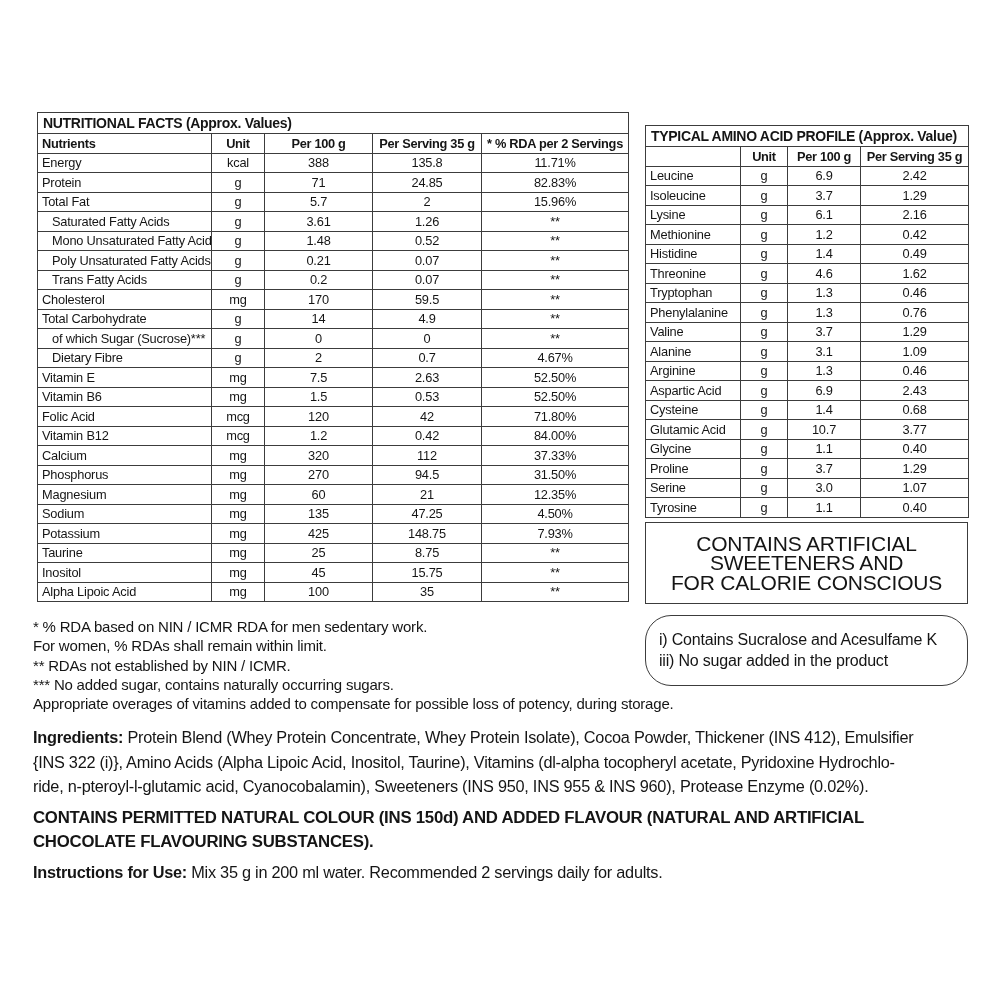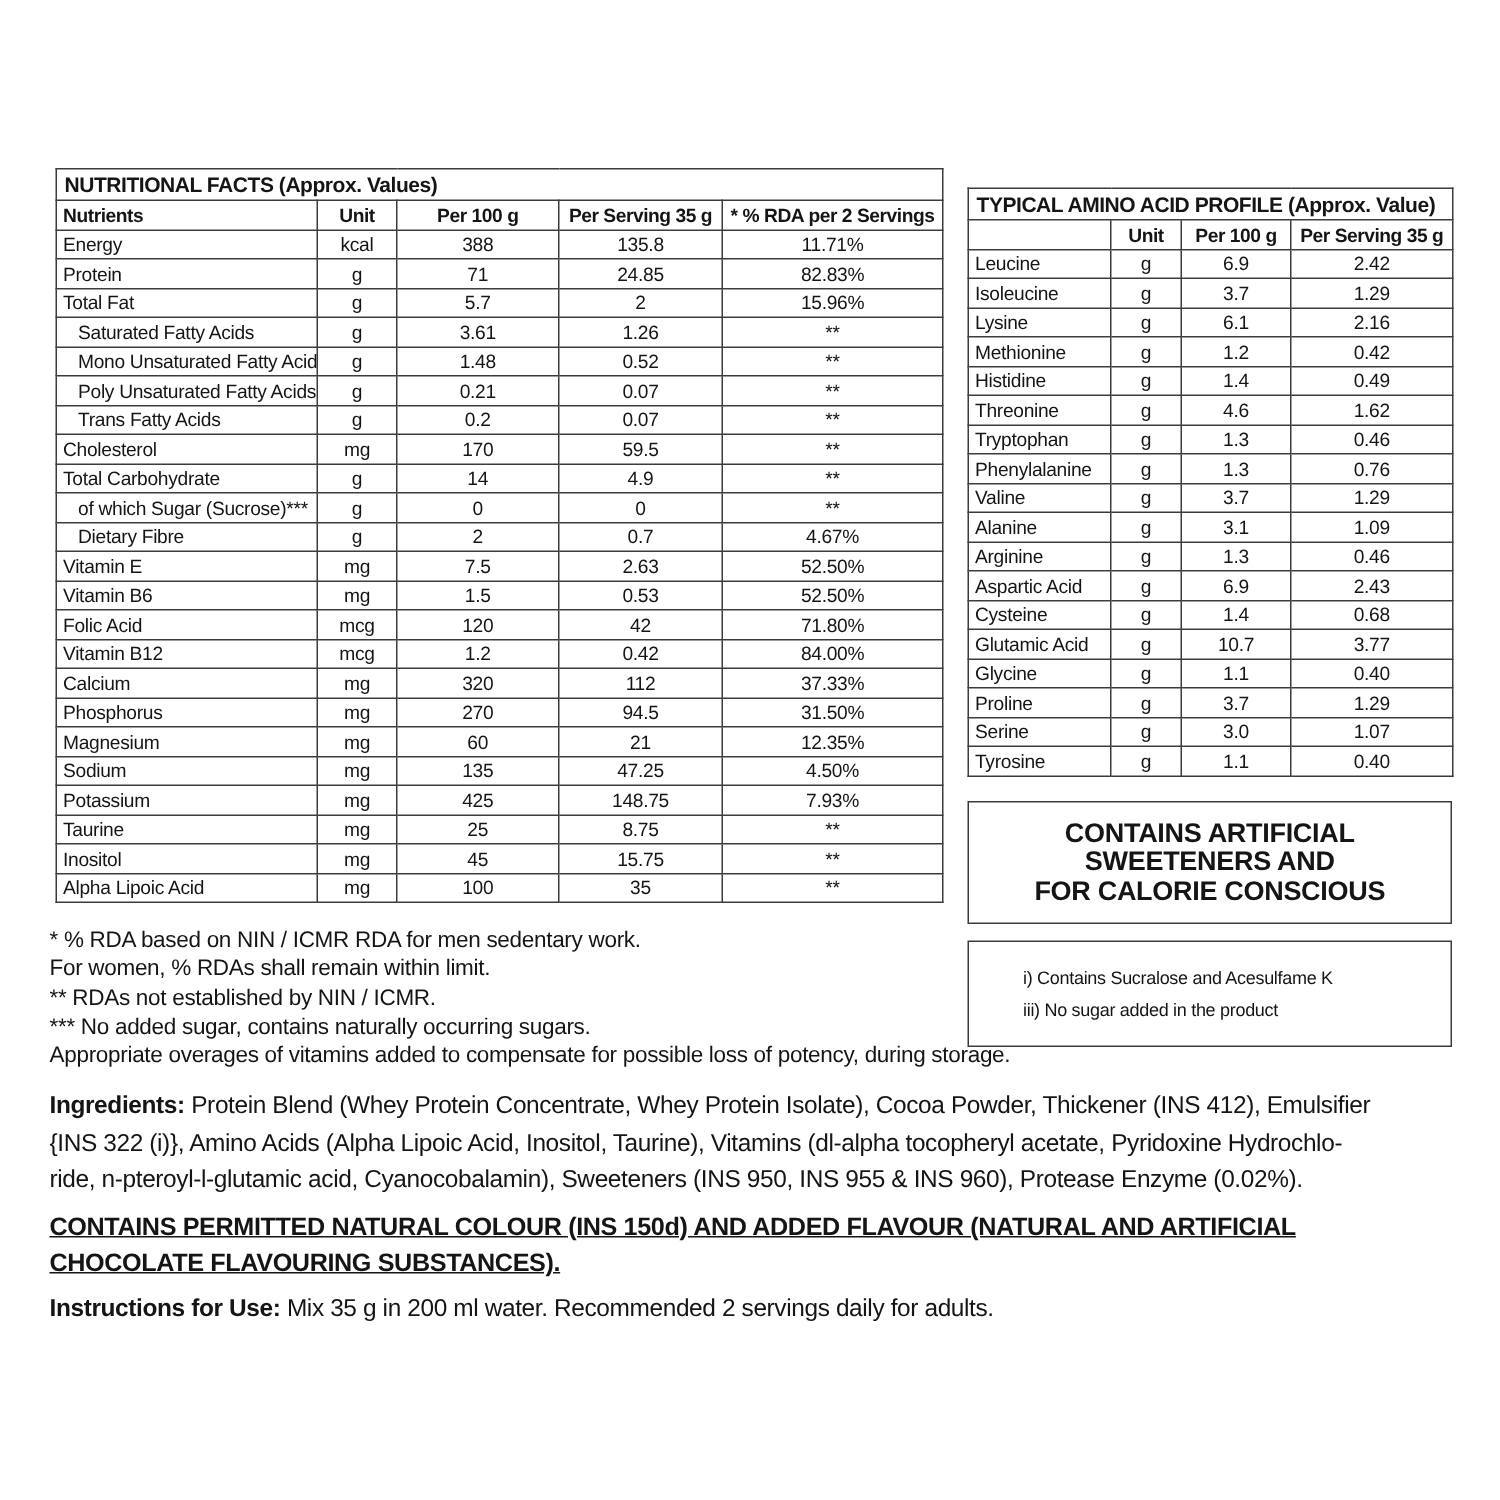--- a/index.html
+++ b/index.html
@@ -19,37 +19,37 @@
   }
   table.nt th { font-weight:bold; letter-spacing:-0.3px; }
   table.nt th.title-cell { text-align:left; font-size:14px; height:21px; padding-left:5px; }
   table.nt td.name, table.nt th.l { text-align:left; }
   table.nt td.ind { padding-left:14px; }
   #nutrition-table { position:absolute; left:37px; top:112px; width:591px; }
   .right-col { position:absolute; left:645px; top:125px; width:323px; }
   #amino-table { width:323px; }
   .box { border:1.5px solid #3c3c3c; background:#fff; }
   .sweet-box {
-    margin-top:16px; text-align:center; font-size:18px; line-height:19.5px;
-    padding:11px 2px; letter-spacing:-0.2px;font-weight:bold;
+    margin-top:4px; text-align:center; font-size:21px; line-height:19.5px;
+    padding:11px 2px; letter-spacing:-0.2px;
   }
   .notes-box {
-    margin-top:11px; padding:14px 6px 14px 36px; font-size:12px;
-    line-height:20.5px; letter-spacing:-0.2px;
+    margin-top:11px; padding:14px 6px 14px 13px; font-size:16px;
+    line-height:20.5px; letter-spacing:-0.2px;border-radius:26px;
   }
   .footnotes {
     position:absolute; left:33px; top:617px; width:730px;
     font-size:15px; line-height:19.3px; letter-spacing:-0.2px;
   }
   .paragraphs { position:absolute; left:33px; top:725px; width:952px; }
   .ing-line, .contains-line {
     font-size:16.3px; line-height:24.5px; letter-spacing:-0.25px; white-space:nowrap;
   }
   .contains-block { margin-top:7px; }
-  .contains-line { font-weight:bold; font-size:16.8px;text-decoration:underline; }
+  .contains-line { font-weight:bold; font-size:16.8px; }
   .instr-line { margin-top:8px; font-size:16.3px; letter-spacing:-0.25px; white-space:nowrap; }
   b { font-weight:bold;margin-top:24px; }
 </style>
 </head>
 <body>
 
 <div class="page">
 
   <table class="nt" id="nutrition-table">
     <colgroup>

